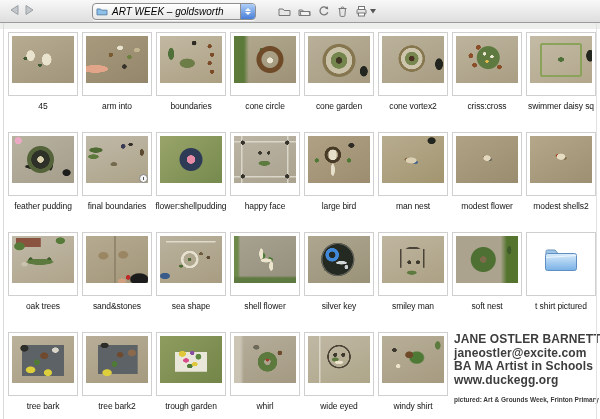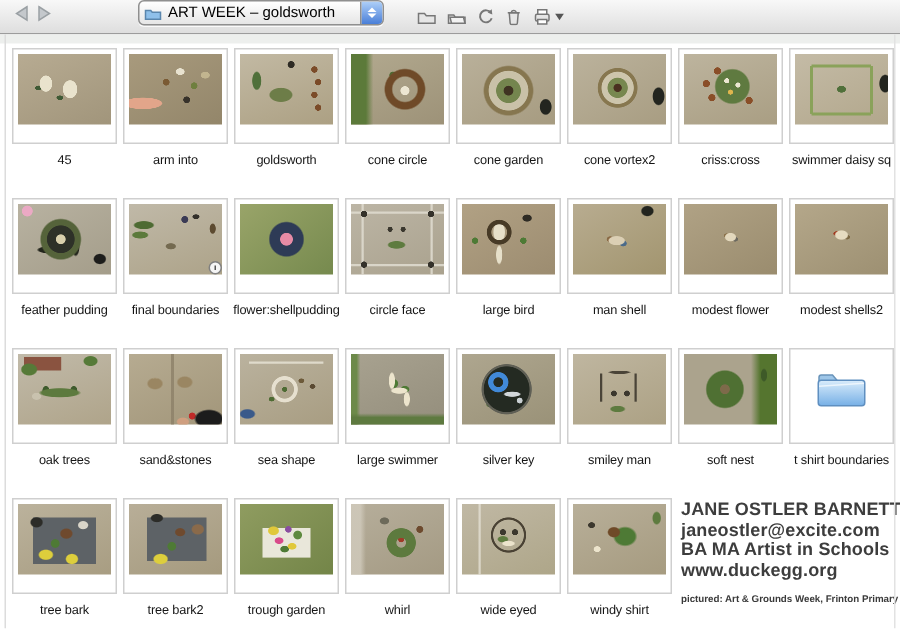--- a/index.html
+++ b/index.html
@@ -5,21 +5,21 @@
   html,body { margin:0; padding:0; }
   body {
     width:600px; height:419px; overflow:hidden; background:#fff;
     font-family:"Liberation Sans","DejaVu Sans",sans-serif;
   }
   
   .toolbar {
     height:23px; box-sizing:border-box;
     background:linear-gradient(#f8f8f8,#dedede);
     border-bottom:1px solid #9c9c9c;
-    display:flex; padding:0 6px;
+    display:flex; align-items:center; padding:0 6px;font-style:italic;
   }
   .nav-arrows { display:flex; gap:4px; align-items:center; }
   .popup {
     margin-left:54px; width:164px; height:17px; box-sizing:border-box;
     border:1px solid #8f8f8f; border-radius:4px;
     background:linear-gradient(#ffffff,#e6e6e6);
     display:flex; align-items:center; overflow:hidden;
     box-shadow:0 1px 0 rgba(255,255,255,.8);
   }
   .popup .glyph { margin-left:3px; display:flex; }
@@ -145,21 +145,21 @@
         <div class="cell">
           <div class="card">
             <div class="photo" style="background: radial-gradient(20px 6px at 15% 70%, rgb(226, 165, 138) 0px, rgb(226, 165, 138) 62%, transparent 66%), radial-gradient(4px 3px at 55% 25%, rgb(232, 226, 207) 0px, rgb(232, 226, 207) 70%, transparent 78%), radial-gradient(3px 3px at 70% 45%, rgb(111, 127, 63) 0px, rgb(111, 127, 63) 70%, transparent 80%), radial-gradient(3px 3px at 40% 40%, rgb(122, 90, 51) 0px, rgb(122, 90, 51) 70%, transparent 80%), radial-gradient(3px 3px at 62% 65%, rgb(55, 50, 42) 0px, rgb(55, 50, 42) 70%, transparent 80%), radial-gradient(4px 3px at 82% 30%, rgb(194, 181, 143) 0px, rgb(194, 181, 143) 70%, transparent 80%), linear-gradient(150deg, rgb(168, 154, 125), rgb(147, 134, 106));"></div>
           </div>
           <div class="label">arm into</div>
         </div>
         <div class="cell">
           <div class="card">
             <div class="photo" style="background: radial-gradient(13px 8px at 44% 58%, rgb(109, 125, 72) 0px, rgb(109, 125, 72) 55%, transparent 62%), radial-gradient(5px 10px at 18% 38%, rgb(80, 112, 58) 0px, rgb(80, 112, 58) 55%, transparent 65%), radial-gradient(2.5px 2.5px at 80% 22%, rgb(123, 75, 40) 0px, rgb(123, 75, 40) 80%, transparent 90%), radial-gradient(2.5px 2.5px at 84% 40%, rgb(123, 75, 40) 0px, rgb(123, 75, 40) 80%, transparent 90%), radial-gradient(2.5px 2.5px at 80% 58%, rgb(123, 75, 40) 0px, rgb(123, 75, 40) 80%, transparent 90%), radial-gradient(2.5px 2.5px at 84% 76%, rgb(123, 75, 40) 0px, rgb(123, 75, 40) 80%, transparent 90%), radial-gradient(3px 3px at 55% 15%, rgb(46, 43, 36) 0px, rgb(46, 43, 36) 70%, transparent 85%), linear-gradient(160deg, rgb(194, 185, 163), rgb(172, 160, 131));"></div>
           </div>
-          <div class="label">goldsworth</div>
+          <div class="label">boundaries</div>
         </div>
         <div class="cell">
           <div class="card">
             <div class="photo" style="background: linear-gradient(90deg, rgb(92, 122, 58) 0px, rgb(92, 122, 58) 16%, rgba(92, 122, 58, 0) 24%), radial-gradient(circle at 58% 50%, rgba(0, 0, 0, 0) 0px, rgba(0, 0, 0, 0) 8px, rgb(111, 74, 40) 9px, rgb(111, 74, 40) 13px, rgba(0, 0, 0, 0) 14px), radial-gradient(4px at 58% 52%, rgb(236, 230, 210) 0px, rgb(236, 230, 210) 70%, transparent 80%), radial-gradient(3px 3px at 45% 30%, rgb(78, 107, 51) 0px, rgb(78, 107, 51) 70%, transparent 85%), linear-gradient(155deg, rgb(178, 169, 143), rgb(157, 146, 120));"></div>
           </div>
           <div class="label">cone circle</div>
         </div>
         <div class="cell">
           <div class="card">
             <div class="photo" style="background: radial-gradient(circle at 50% 52%, rgb(63, 51, 34) 0px, rgb(63, 51, 34) 3px, rgb(116, 133, 78) 3.5px, rgb(116, 133, 78) 8px, rgb(201, 193, 168) 8.5px, rgb(201, 193, 168) 13px, rgb(134, 118, 79) 13.5px, rgb(134, 118, 79) 16px, rgba(0, 0, 0, 0) 17px), radial-gradient(3px 3px at 40% 35%, rgb(168, 216, 232) 0px, rgb(168, 216, 232) 70%, transparent 85%), radial-gradient(3px 3px at 62% 62%, rgb(94, 122, 64) 0px, rgb(94, 122, 64) 70%, transparent 85%), radial-gradient(6px 8px at 90% 75%, rgb(35, 37, 31) 0px, rgb(35, 37, 31) 60%, transparent 70%), linear-gradient(150deg, rgb(185, 176, 154), rgb(166, 155, 128));"></div>
@@ -202,33 +202,33 @@
         <div class="cell">
           <div class="card">
             <div class="photo" style="background: radial-gradient(circle, rgb(231, 139, 166) 0px, rgb(231, 139, 166) 4px, rgb(46, 59, 86) 4.5px, rgb(46, 59, 86) 11px, rgba(0, 0, 0, 0) 12px), radial-gradient(2px 2px at 44% 42%, rgb(240, 234, 214) 0px, rgb(240, 234, 214) 80%, transparent 90%), radial-gradient(2px 2px at 57% 40%, rgb(240, 234, 214) 0px, rgb(240, 234, 214) 80%, transparent 90%), radial-gradient(2px 2px at 50% 63%, rgb(231, 160, 180) 0px, rgb(231, 160, 180) 80%, transparent 90%), radial-gradient(2px 2px at 60% 58%, rgb(240, 234, 214) 0px, rgb(240, 234, 214) 80%, transparent 90%), linear-gradient(140deg, rgb(153, 164, 105), rgb(118, 138, 78));"></div>
           </div>
           <div class="label">flower:shellpudding</div>
         </div>
         <div class="cell">
           <div class="card">
             <div class="photo" style="background: radial-gradient(2px 2px at 42% 36%, rgb(58, 55, 46) 0px, rgb(58, 55, 46) 80%, transparent 90%), radial-gradient(2px 2px at 56% 36%, rgb(58, 55, 46) 0px, rgb(58, 55, 46) 80%, transparent 90%), radial-gradient(8px 3.5px at 49% 58%, rgb(94, 123, 63) 0px, rgb(94, 123, 63) 65%, transparent 78%), radial-gradient(2.5px 2.5px at 14% 14%, rgb(52, 49, 42) 0px, rgb(52, 49, 42) 80%, transparent 90%), radial-gradient(2.5px 2.5px at 86% 14%, rgb(52, 49, 42) 0px, rgb(52, 49, 42) 80%, transparent 90%), radial-gradient(2.5px 2.5px at 14% 86%, rgb(52, 49, 42) 0px, rgb(52, 49, 42) 80%, transparent 90%), radial-gradient(2.5px 2.5px at 86% 86%, rgb(52, 49, 42) 0px, rgb(52, 49, 42) 80%, transparent 90%), linear-gradient(rgba(222, 218, 206, 0.9), rgba(222, 218, 206, 0.9)) 50% 12% / 100% 1.5px no-repeat, linear-gradient(rgba(222, 218, 206, 0.9), rgba(222, 218, 206, 0.9)) 50% 88% / 100% 1.5px no-repeat, linear-gradient(rgba(222, 218, 206, 0.9), rgba(222, 218, 206, 0.9)) 12% 50% / 1.5px 100% no-repeat, linear-gradient(rgba(222, 218, 206, 0.9), rgba(222, 218, 206, 0.9)) 88% 50% / 1.5px 100% no-repeat, linear-gradient(155deg, rgb(188, 181, 165), rgb(170, 162, 142));"></div>
           </div>
-          <div class="label">circle face</div>
+          <div class="label">happy face</div>
         </div>
         <div class="cell">
           <div class="card">
             <div class="photo" style="background: radial-gradient(circle at 40% 40%, rgba(0, 0, 0, 0) 0px, rgba(0, 0, 0, 0) 5px, rgb(71, 58, 38) 5.5px, rgb(71, 58, 38) 8px, rgba(0, 0, 0, 0) 8.5px), radial-gradient(7px 12px at 40% 40%, rgb(230, 223, 201) 0px, rgb(230, 223, 201) 50%, transparent 60%), radial-gradient(3px 9px at 40% 72%, rgb(230, 223, 201) 0px, rgb(230, 223, 201) 60%, transparent 75%), radial-gradient(2.5px 2.5px at 14% 52%, rgb(78, 122, 53) 0px, rgb(78, 122, 53) 80%, transparent 90%), radial-gradient(2.5px 2.5px at 66% 52%, rgb(78, 122, 53) 0px, rgb(78, 122, 53) 80%, transparent 90%), radial-gradient(4px 3px at 70% 20%, rgb(46, 43, 36) 0px, rgb(46, 43, 36) 70%, transparent 85%), linear-gradient(150deg, rgb(177, 161, 132), rgb(156, 140, 112));"></div>
           </div>
           <div class="label">large bird</div>
         </div>
         <div class="cell">
           <div class="card">
             <div class="photo" style="background: radial-gradient(9px 5px at 47% 52%, rgb(219, 207, 180) 0px, rgb(219, 207, 180) 55%, transparent 65%), radial-gradient(3px 2.5px at 40% 50%, rgb(138, 106, 69) 0px, rgb(138, 106, 69) 70%, transparent 85%), radial-gradient(3px 2.5px at 54% 56%, rgb(74, 106, 138) 0px, rgb(74, 106, 138) 70%, transparent 85%), radial-gradient(6px 5px at 80% 10%, rgb(35, 37, 31) 0px, rgb(35, 37, 31) 60%, transparent 75%), linear-gradient(150deg, rgb(184, 172, 144), rgb(162, 149, 111));"></div>
           </div>
-          <div class="label">man shell</div>
+          <div class="label">man nest</div>
         </div>
         <div class="cell">
           <div class="card">
             <div class="photo" style="background: radial-gradient(6px 4.5px at 50% 47%, rgb(227, 216, 189) 0px, rgb(227, 216, 189) 55%, transparent 68%), radial-gradient(2.5px 2px at 46% 45%, rgb(138, 112, 72) 0px, rgb(138, 112, 72) 70%, transparent 85%), radial-gradient(2.5px 2px at 55% 50%, rgb(109, 106, 96) 0px, rgb(109, 106, 96) 70%, transparent 85%), linear-gradient(150deg, rgb(176, 162, 133), rgb(154, 140, 110));"></div>
           </div>
           <div class="label">modest flower</div>
         </div>
         <div class="cell">
           <div class="card">
             <div class="photo" style="background: radial-gradient(7px 5px at 50% 44%, rgb(230, 220, 193) 0px, rgb(230, 220, 193) 55%, transparent 68%), radial-gradient(3px 2px at 45% 42%, rgb(160, 58, 32) 0px, rgb(160, 58, 32) 70%, transparent 85%), radial-gradient(2.5px 2px at 56% 47%, rgb(125, 106, 69) 0px, rgb(125, 106, 69) 70%, transparent 85%), linear-gradient(150deg, rgb(180, 167, 138), rgb(157, 144, 114));"></div>
@@ -252,21 +252,21 @@
         <div class="cell">
           <div class="card">
             <div class="photo" style="background: radial-gradient(circle at 48% 50%, rgba(0, 0, 0, 0) 0px, rgba(0, 0, 0, 0) 6px, rgba(236, 230, 214, 0.9) 6.5px, rgba(236, 230, 214, 0.9) 8.5px, rgba(0, 0, 0, 0) 9px), radial-gradient(2px 2px at 48% 50%, rgb(78, 107, 51) 0px, rgb(78, 107, 51) 80%, transparent 90%), radial-gradient(2.5px 2px at 66% 38%, rgb(109, 90, 58) 0px, rgb(109, 90, 58) 70%, transparent 85%), radial-gradient(2.5px 2px at 34% 64%, rgb(78, 107, 51) 0px, rgb(78, 107, 51) 70%, transparent 85%), radial-gradient(8px 5px at 8% 85%, rgb(58, 90, 138) 0px, rgb(58, 90, 138) 55%, transparent 70%), radial-gradient(2.5px 2px at 78% 46%, rgb(90, 74, 50) 0px, rgb(90, 74, 50) 70%, transparent 85%), linear-gradient(rgba(230, 226, 212, 0.85), rgba(230, 226, 212, 0.85)) 50% 10% / 80% 1.5px no-repeat, linear-gradient(155deg, rgb(186, 178, 158), rgb(168, 157, 130));"></div>
           </div>
           <div class="label">sea shape</div>
         </div>
         <div class="cell">
           <div class="card">
             <div class="photo" style="background: radial-gradient(3px 8px at 44% 38%, rgb(236, 228, 204) 0px, rgb(236, 228, 204) 60%, transparent 75%), radial-gradient(8px 3px at 52% 52%, rgb(236, 228, 204) 0px, rgb(236, 228, 204) 60%, transparent 75%), radial-gradient(3px 7px at 60% 64%, rgb(236, 228, 204) 0px, rgb(236, 228, 204) 60%, transparent 75%), radial-gradient(4px 4px at 46% 42%, rgb(78, 122, 53) 0px, rgb(78, 122, 53) 65%, transparent 80%), radial-gradient(4px 3px at 58% 50%, rgb(78, 122, 53) 0px, rgb(78, 122, 53) 65%, transparent 80%), linear-gradient(0deg, rgb(94, 122, 64) 0px, rgb(94, 122, 64) 10%, rgba(94, 122, 64, 0) 16%), linear-gradient(90deg, rgb(109, 138, 74) 0px, rgb(109, 138, 74) 6%, rgba(109, 138, 74, 0) 10%), linear-gradient(155deg, rgb(168, 162, 144), rgb(148, 142, 124));"></div>
           </div>
-          <div class="label">large swimmer</div>
+          <div class="label">shell flower</div>
         </div>
         <div class="cell">
           <div class="card">
             <div class="photo" style="background: radial-gradient(circle at 39% 40%, rgba(0, 0, 0, 0) 0px, rgba(0, 0, 0, 0) 3px, rgb(65, 137, 216) 3.5px, rgb(65, 137, 216) 6.5px, rgba(0, 0, 0, 0) 7px), radial-gradient(8px 2.5px at 54% 57%, rgb(210, 215, 218) 0px, rgb(210, 215, 218) 60%, transparent 75%), radial-gradient(2.5px 2.5px at 62% 66%, rgb(201, 207, 210) 0px, rgb(201, 207, 210) 70%, transparent 85%), radial-gradient(circle at 48% 50%, rgb(36, 42, 34) 0px, rgb(36, 42, 34) 15px, rgb(95, 95, 85) 15.5px, rgb(95, 95, 85) 16.5px, rgba(0, 0, 0, 0) 17px), radial-gradient(3px 2px at 30% 72%, rgb(78, 107, 51) 0px, rgb(78, 107, 51) 70%, transparent 85%), linear-gradient(155deg, rgb(174, 166, 143), rgb(154, 146, 120));"></div>
           </div>
           <div class="label">silver key</div>
         </div>
         <div class="cell">
           <div class="card">
             <div class="photo" style="background: radial-gradient(10px 1.5px at 50% 26%, rgb(74, 68, 56) 0px, rgb(74, 68, 56) 60%, transparent 80%), linear-gradient(rgb(74, 68, 56), rgb(74, 68, 56)) 30% 45% / 1.5px 40% no-repeat, linear-gradient(rgb(74, 68, 56), rgb(74, 68, 56)) 68% 45% / 1.5px 40% no-repeat, radial-gradient(2.5px 2.5px at 44% 56%, rgb(60, 56, 46) 0px, rgb(60, 56, 46) 70%, transparent 85%), radial-gradient(2.5px 2.5px at 58% 56%, rgb(60, 56, 46) 0px, rgb(60, 56, 46) 70%, transparent 85%), radial-gradient(7px 3px at 48% 78%, rgb(94, 123, 63) 0px, rgb(94, 123, 63) 60%, transparent 78%), linear-gradient(155deg, rgb(191, 182, 160), rgb(172, 161, 132));"></div>
@@ -288,21 +288,21 @@
                     <stop offset="0" stop-color="#d9ecfb"></stop>
                     <stop offset="1" stop-color="#77b0e6"></stop>
                   </linearGradient>
                 </defs>
                 <path d="M3 9 L3 5.5 Q3 4 4.5 4 L12 4 L15 7.5 L15 9 Z" fill="#9ec6e8" stroke="#6a94ba"></path>
                 <rect x="2.5" y="7.5" width="31" height="17" rx="2" fill="url(#fg)" stroke="#5f8fc0"></rect>
                 <path d="M3 11.5 L33 9.5" stroke="rgba(255,255,255,0.65)" fill="none"></path>
               </svg>
             </div>
           </div>
-          <div class="label">t shirt boundaries</div>
+          <div class="label">t shirt pictured</div>
         </div>
       </div>
       <div class="grid-row">
         <div class="cell">
           <div class="card">
             <div class="photo" style="background: radial-gradient(7px 5px at 30% 72%, rgb(221, 206, 60) 0px, rgb(221, 206, 60) 60%, transparent 75%), radial-gradient(6px 5px at 58% 78%, rgb(221, 206, 60) 0px, rgb(221, 206, 60) 60%, transparent 75%), radial-gradient(6px 5px at 52% 42%, rgb(111, 74, 46) 0px, rgb(111, 74, 46) 60%, transparent 75%), radial-gradient(5px 4px at 70% 30%, rgb(217, 213, 201) 0px, rgb(217, 213, 201) 60%, transparent 75%), radial-gradient(6px 5px at 20% 26%, rgb(44, 44, 40) 0px, rgb(44, 44, 40) 60%, transparent 75%), radial-gradient(4px 4px at 40% 56%, rgb(78, 122, 53) 0px, rgb(78, 122, 53) 65%, transparent 80%), linear-gradient(rgb(93, 98, 102), rgb(93, 98, 102)) 50% 58% / 68% 66% no-repeat, linear-gradient(155deg, rgb(187, 178, 156), rgb(168, 157, 130));"></div>
           </div>
           <div class="label">tree bark</div>
         </div>
         <div class="cell">

